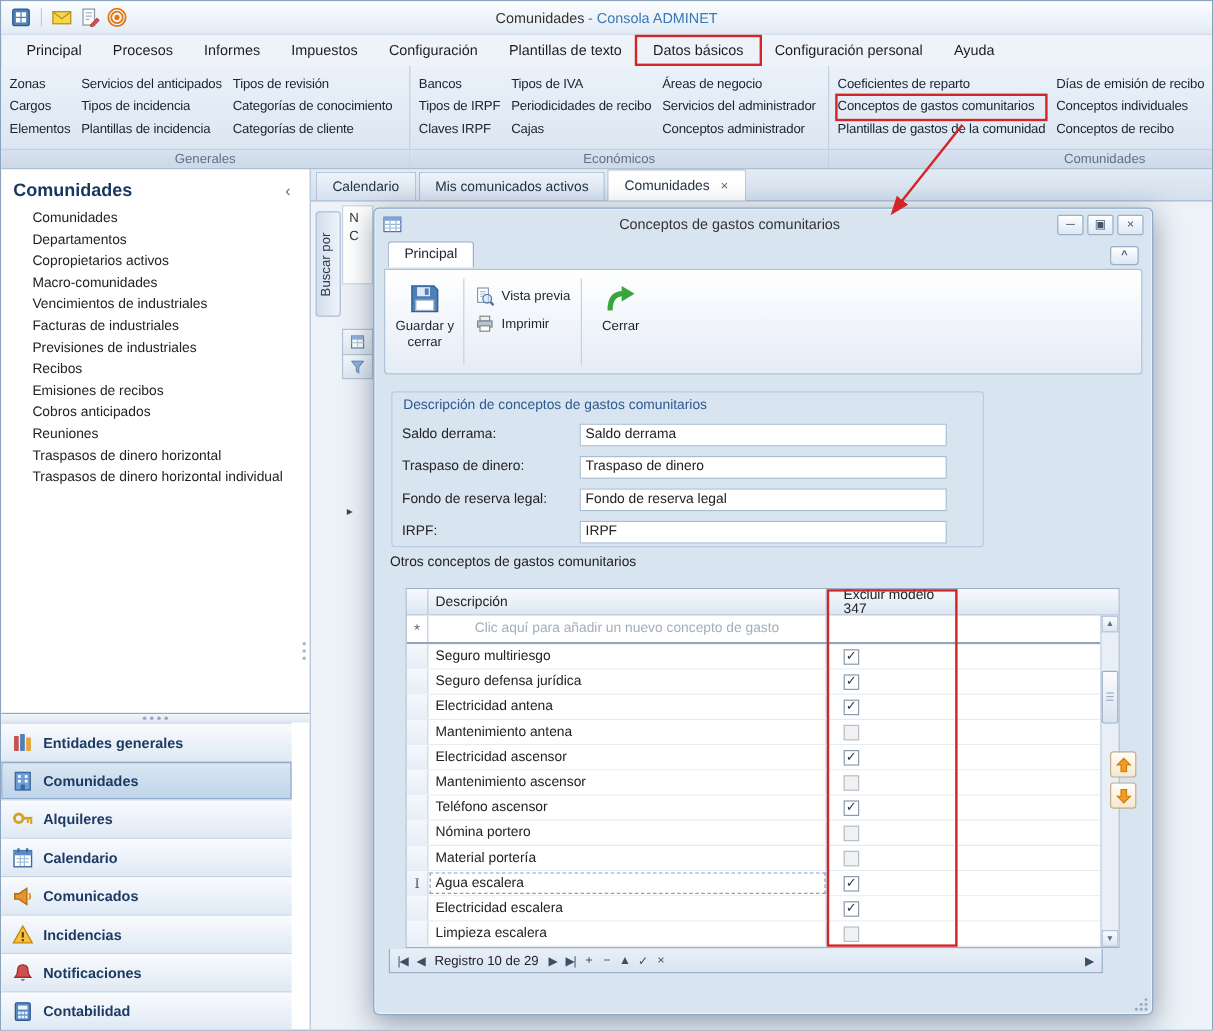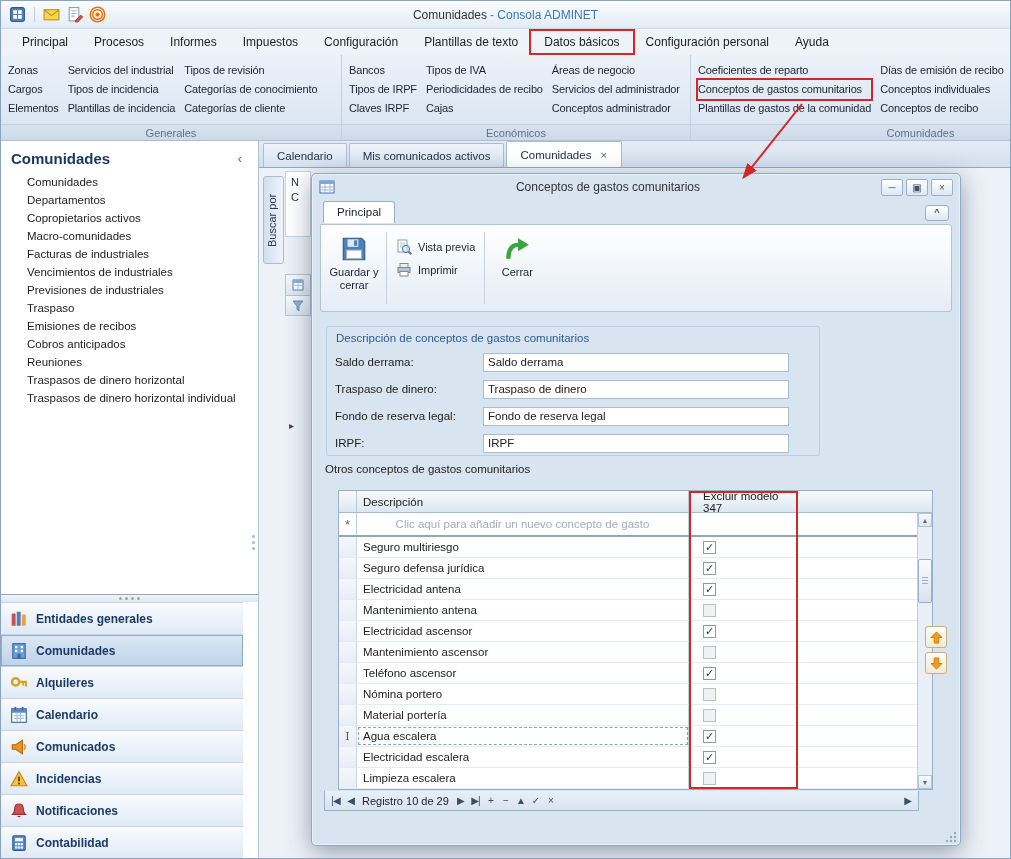--- a/index.html
+++ b/index.html
@@ -189,21 +189,21 @@
 
   <div class="ribbon">
       <div class="ribbon-group g0">
         <div class="ribbon-cols">
           <div class="ribbon-col">
             <div class="ribbon-link">Zonas</div>
             <div class="ribbon-link">Cargos</div>
             <div class="ribbon-link">Elementos</div>
           </div>
           <div class="ribbon-col">
-            <div class="ribbon-link">Servicios del industrial</div>
+            <div class="ribbon-link">Servicios del anticipados</div>
             <div class="ribbon-link">Tipos de incidencia</div>
             <div class="ribbon-link">Plantillas de incidencia</div>
           </div>
           <div class="ribbon-col">
             <div class="ribbon-link">Tipos de revisión</div>
             <div class="ribbon-link">Categorías de conocimiento</div>
             <div class="ribbon-link">Categorías de cliente</div>
           </div>
         </div>
         <div class="ribbon-group-label">Generales</div>
@@ -248,24 +248,24 @@
   <div class="sidebar">
     <div class="sb-header">
       <span class="sb-title">Comunidades</span>
       <span class="sb-collapse">‹</span>
     </div>
     <div class="sb-list">
         <div class="sb-item">Comunidades</div>
         <div class="sb-item">Departamentos</div>
         <div class="sb-item">Copropietarios activos</div>
         <div class="sb-item">Macro-comunidades</div>
+        <div class="sb-item">Vencimientos de industriales</div>
         <div class="sb-item">Facturas de industriales</div>
-        <div class="sb-item">Vencimientos de industriales</div>
         <div class="sb-item">Previsiones de industriales</div>
-        <div class="sb-item">Traspaso</div>
+        <div class="sb-item">Recibos</div>
         <div class="sb-item">Emisiones de recibos</div>
         <div class="sb-item">Cobros anticipados</div>
         <div class="sb-item">Reuniones</div>
         <div class="sb-item">Traspasos de dinero horizontal</div>
         <div class="sb-item">Traspasos de dinero horizontal individual</div>
       </div>
     <div class="sb-splitdots">
         <i></i>
         <i></i>
         <i></i>

